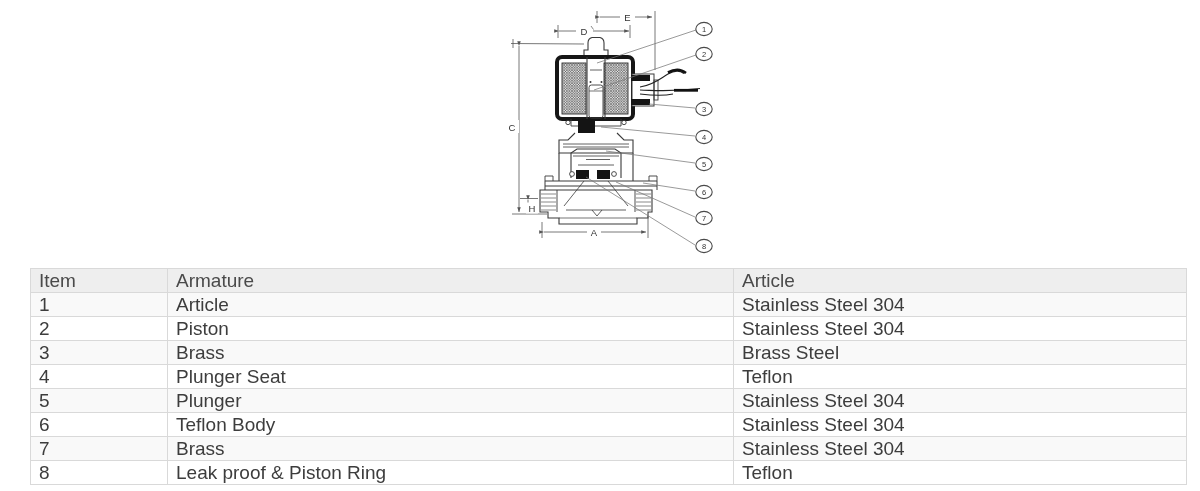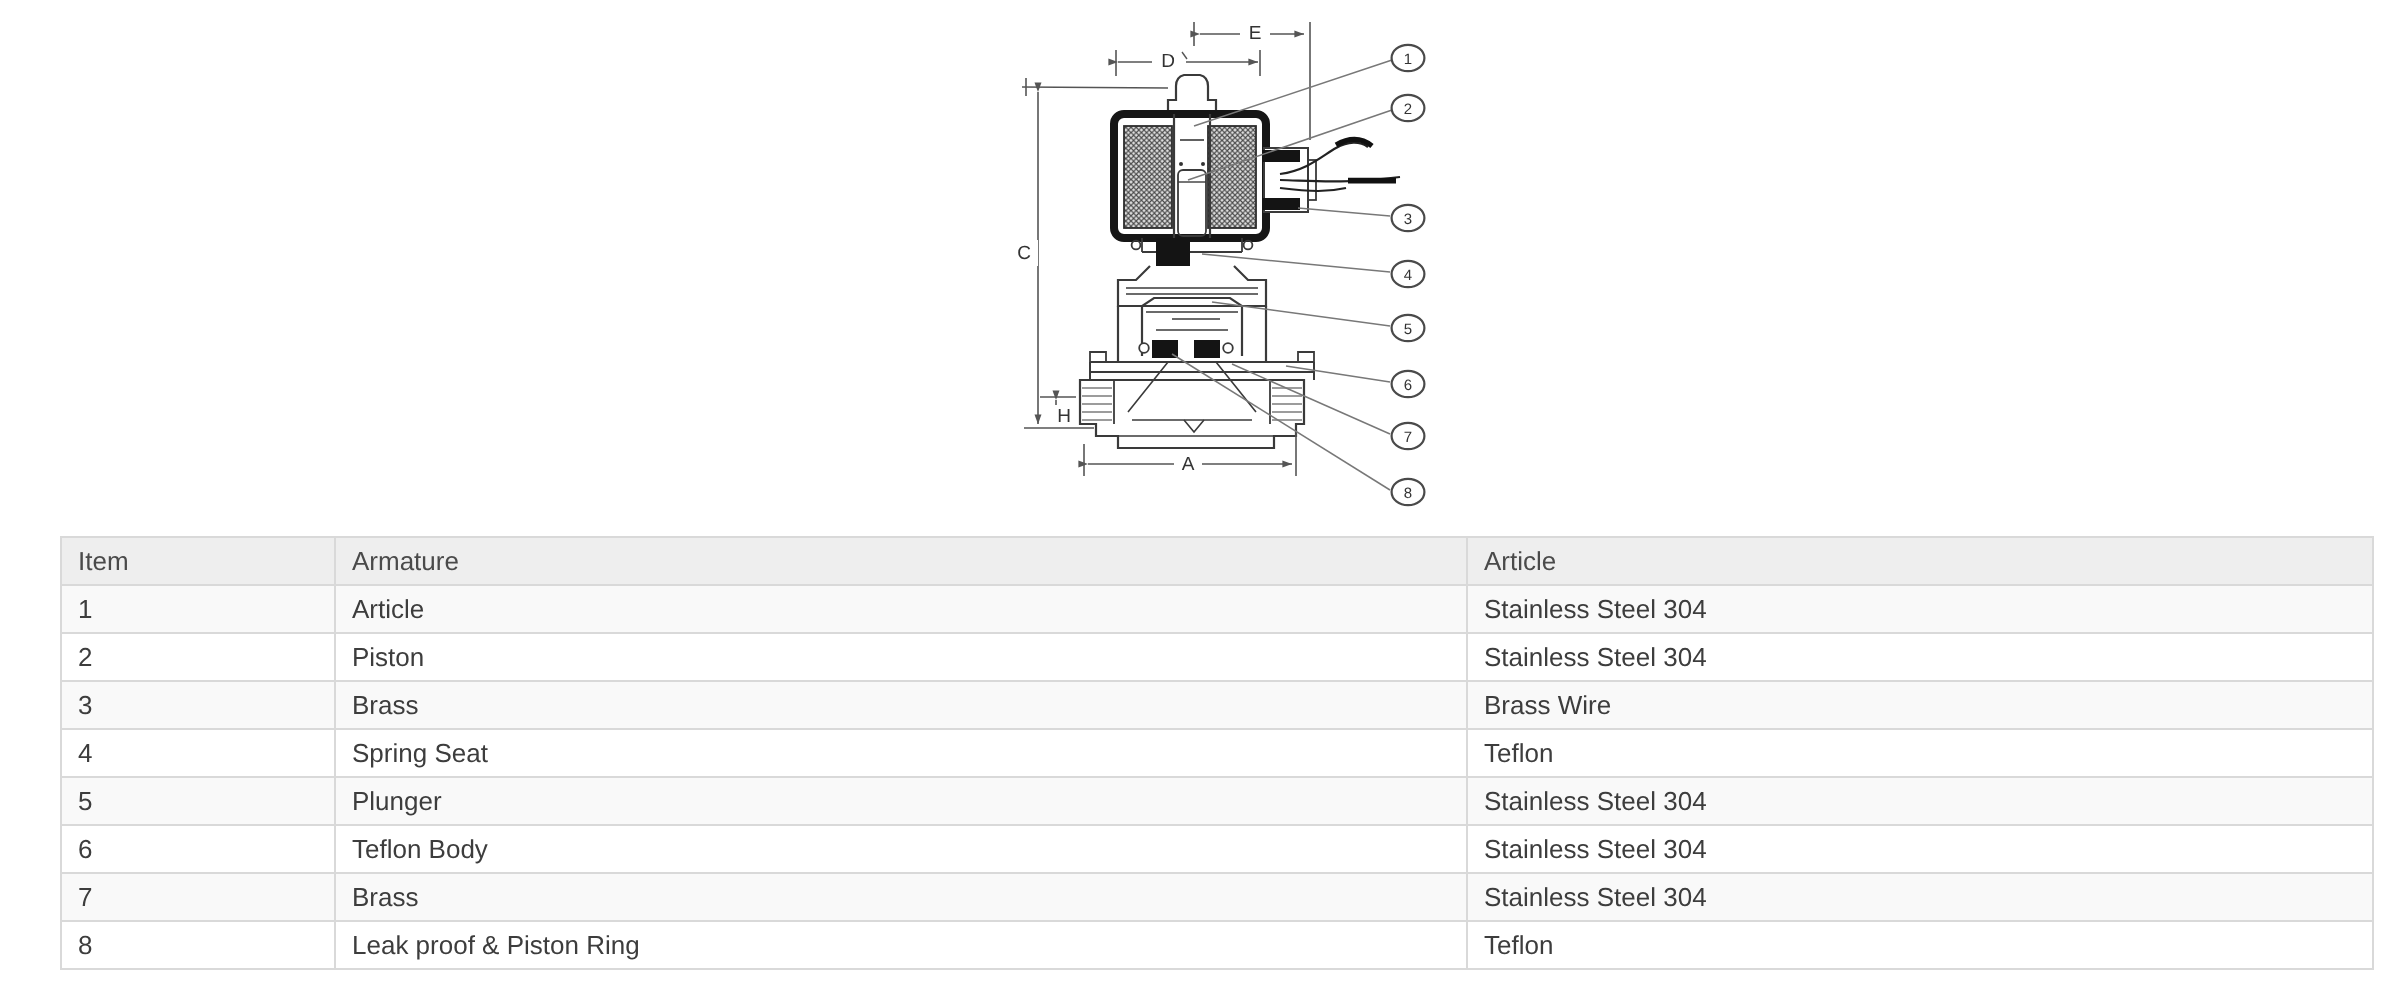--- a/index.html
+++ b/index.html
@@ -4,21 +4,21 @@
 <style>
   html,body{margin:0;padding:0;background:#ffffff;}
   body{width:1200px;height:491px;position:relative;overflow:hidden;
        font-family:"Liberation Sans", sans-serif;}
   .diagram-wrap{position:absolute;top:0;left:0;width:1200px;height:262px;}
   svg text{font-family:"Liberation Sans", sans-serif;}
   .dim-label{font-size:9.5px;fill:#333;}
   .callout-num{font-size:7.5px;fill:#333;}
   table.parts{position:absolute;top:268px;left:30px;width:1156px;
        border-collapse:collapse;table-layout:fixed;
-       font-size:13px;color:#3d3d3d;padding-left:11px;}
+       font-size:19px;color:#3d3d3d;padding-left:11px;}
   table.parts th, table.parts td{
        border:1px solid #d9d9d9;padding:3px 8px;text-align:left;
        font-weight:normal;line-height:15px;height:17px;
        overflow:hidden;white-space:nowrap;}
   table.parts thead th{background:#eeeeee;color:#4a4a4a;}
   table.parts tbody tr:nth-child(odd) td{background:#f9f9f9;}
   table.parts tbody tr:nth-child(even) td{background:#ffffff;}
   col.c-item{width:137px;} col.c-article{width:566px;} col.c-material{width:453px;}
 </style>
 </head>
@@ -209,25 +209,25 @@
       <td>Stainless Steel 304</td>
     </tr>
     <tr>
       <td>2</td>
       <td>Piston</td>
       <td>Stainless Steel 304</td>
     </tr>
     <tr>
       <td>3</td>
       <td>Brass</td>
-      <td>Brass Wire</td>
+      <td>Brass Steel</td>
     </tr>
     <tr>
       <td>4</td>
-      <td>Spring Seat</td>
+      <td>Plunger Seat</td>
       <td>Teflon</td>
     </tr>
     <tr>
       <td>5</td>
       <td>Plunger</td>
       <td>Stainless Steel 304</td>
     </tr>
     <tr>
       <td>6</td>
       <td>Teflon Body</td>

